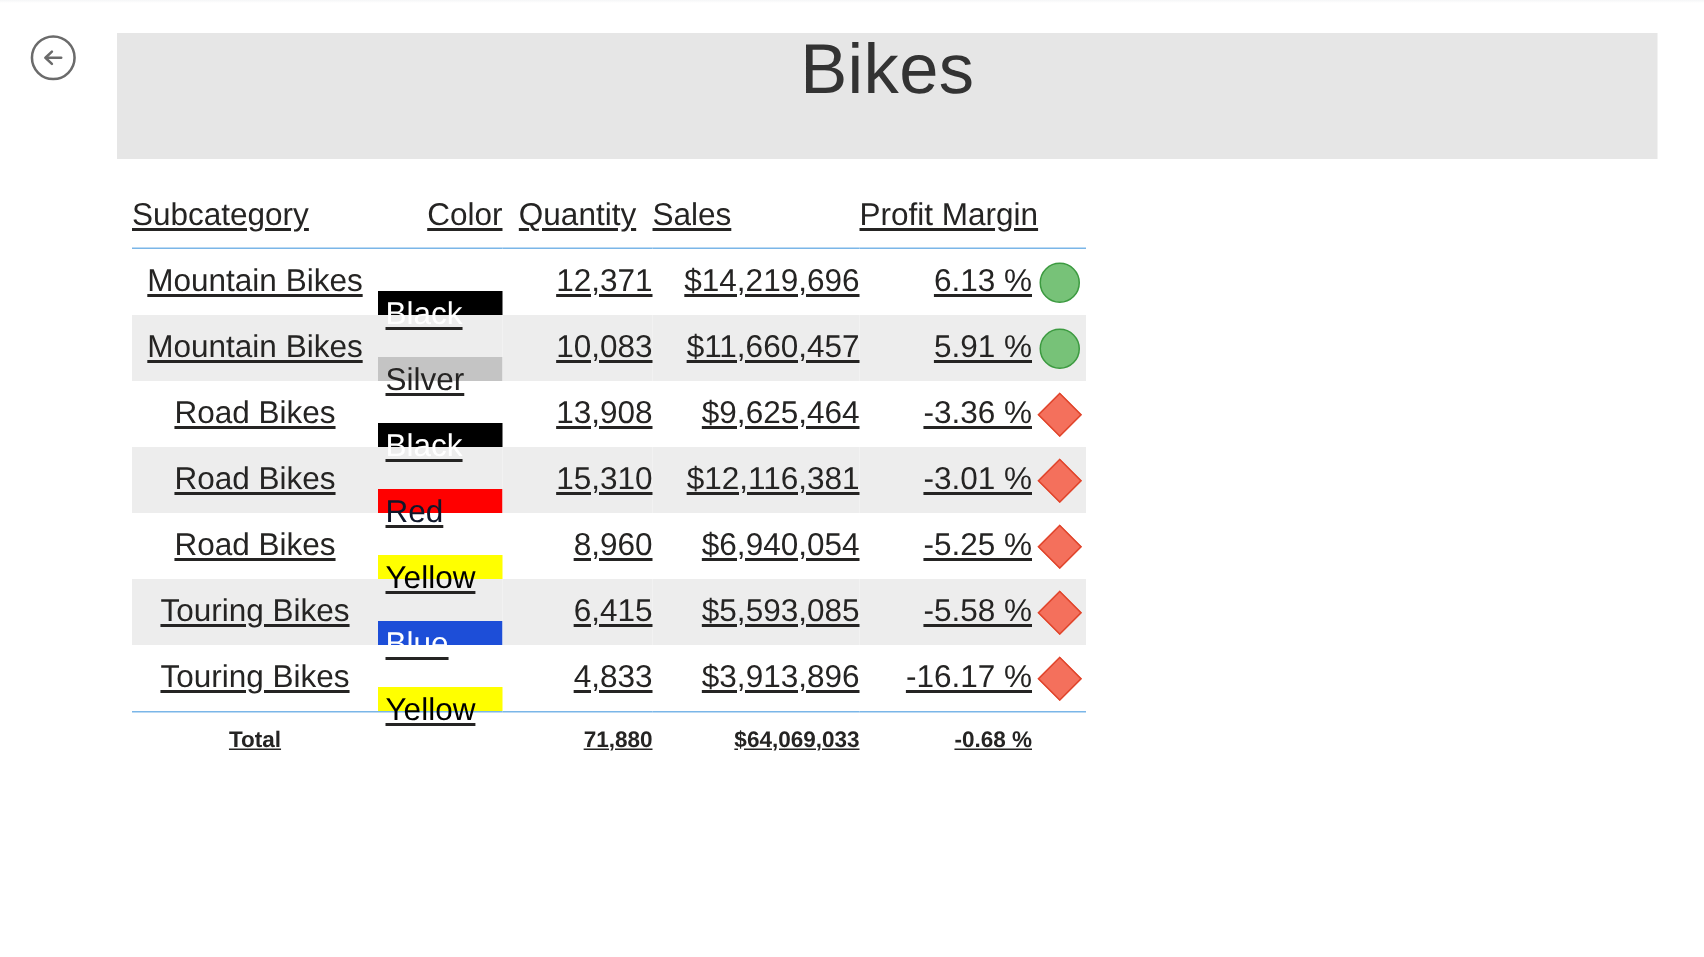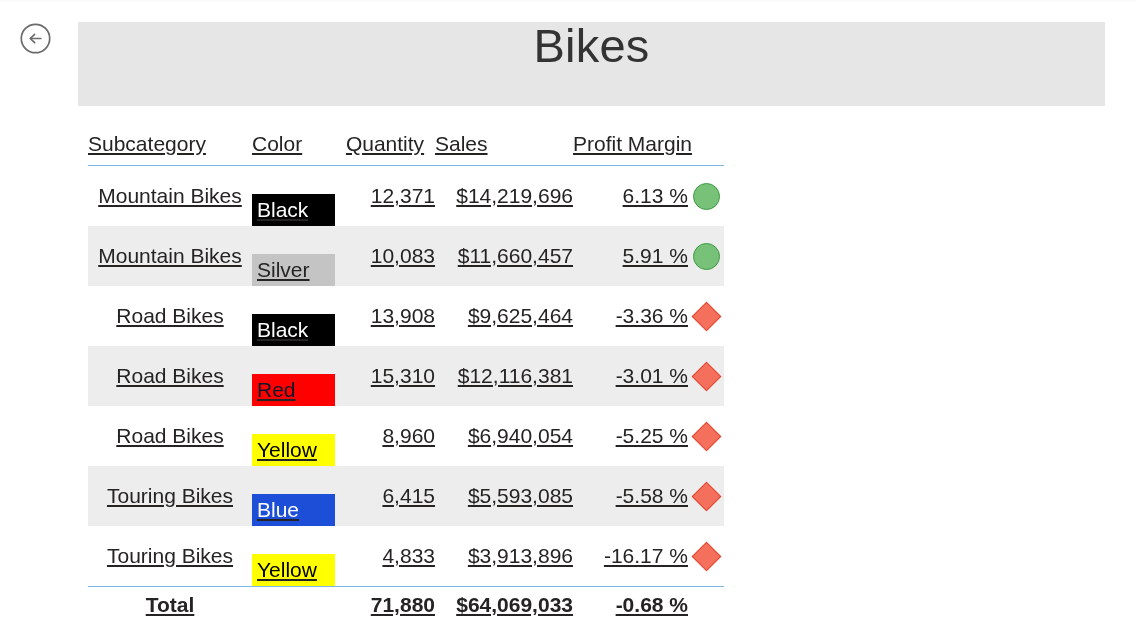--- a/index.html
+++ b/index.html
@@ -74,21 +74,21 @@
   table.matrix thead th {
     font-weight: 400;
     font-size: 21px;
     color: #252423;
     padding: 0 0 9px 0;
     vertical-align: bottom;
     white-space: nowrap;
     border-bottom: 1px solid #7ab6e8;
   }
   th.h-sub    { text-align: left;  padding-left: 4px; }
-  th.h-color  { text-align: left; padding-right: 3px; }
+  th.h-color  { text-align: right; padding-right: 3px; }
   th.h-qty    { padding-right: 4px; }
   th.h-sales  { text-align: left;  padding-left: 3px; }
   th.h-margin { text-align: right; padding-right: 1px; }
   th.h-kpi    { border-bottom: 1px solid #7ab6e8; }
 
   table.matrix tbody td {
     height: 34px;
     padding: 0;
     font-size: 21px;
     vertical-align: middle;
@@ -99,21 +99,21 @@
   td.cell-sub {
     text-align: center;
     padding-left: 4px;
   }
   td.cell-color {
     text-align: left;
     padding: 0;
   }
   .color-chip {
     display: block;
-    height: 32px;
+    height: 16px;
     line-height: 32px;
     padding-left: 5px;
     padding-right: 4px;
     font-size: 21px;
     margin-top: 28px;
   }
   td.cell-qty {
     text-align: right;
     padding-right: 4px;
   }
@@ -151,21 +151,21 @@
     box-sizing: border-box;
     transform: rotate(45deg);
   }
 
   
   tbody tr.total-row td {
     background: #ffffff;
     border-top: 1px solid #7ab6e8;
     font-weight: bold;
     height: 36px;
-    font-size: 21px;
+    font-size: 15px;
   }
 </style>
 </head>
 <body>
 
 <div class="top-hairline"></div>
 
 <div class="back-btn" title="Back">
   <svg width="33" height="33" viewBox="0 0 33 33">
     <circle cx="16.5" cy="16.5" r="14.2" fill="none" stroke="#6b6b6b" stroke-width="1.7"></circle>

